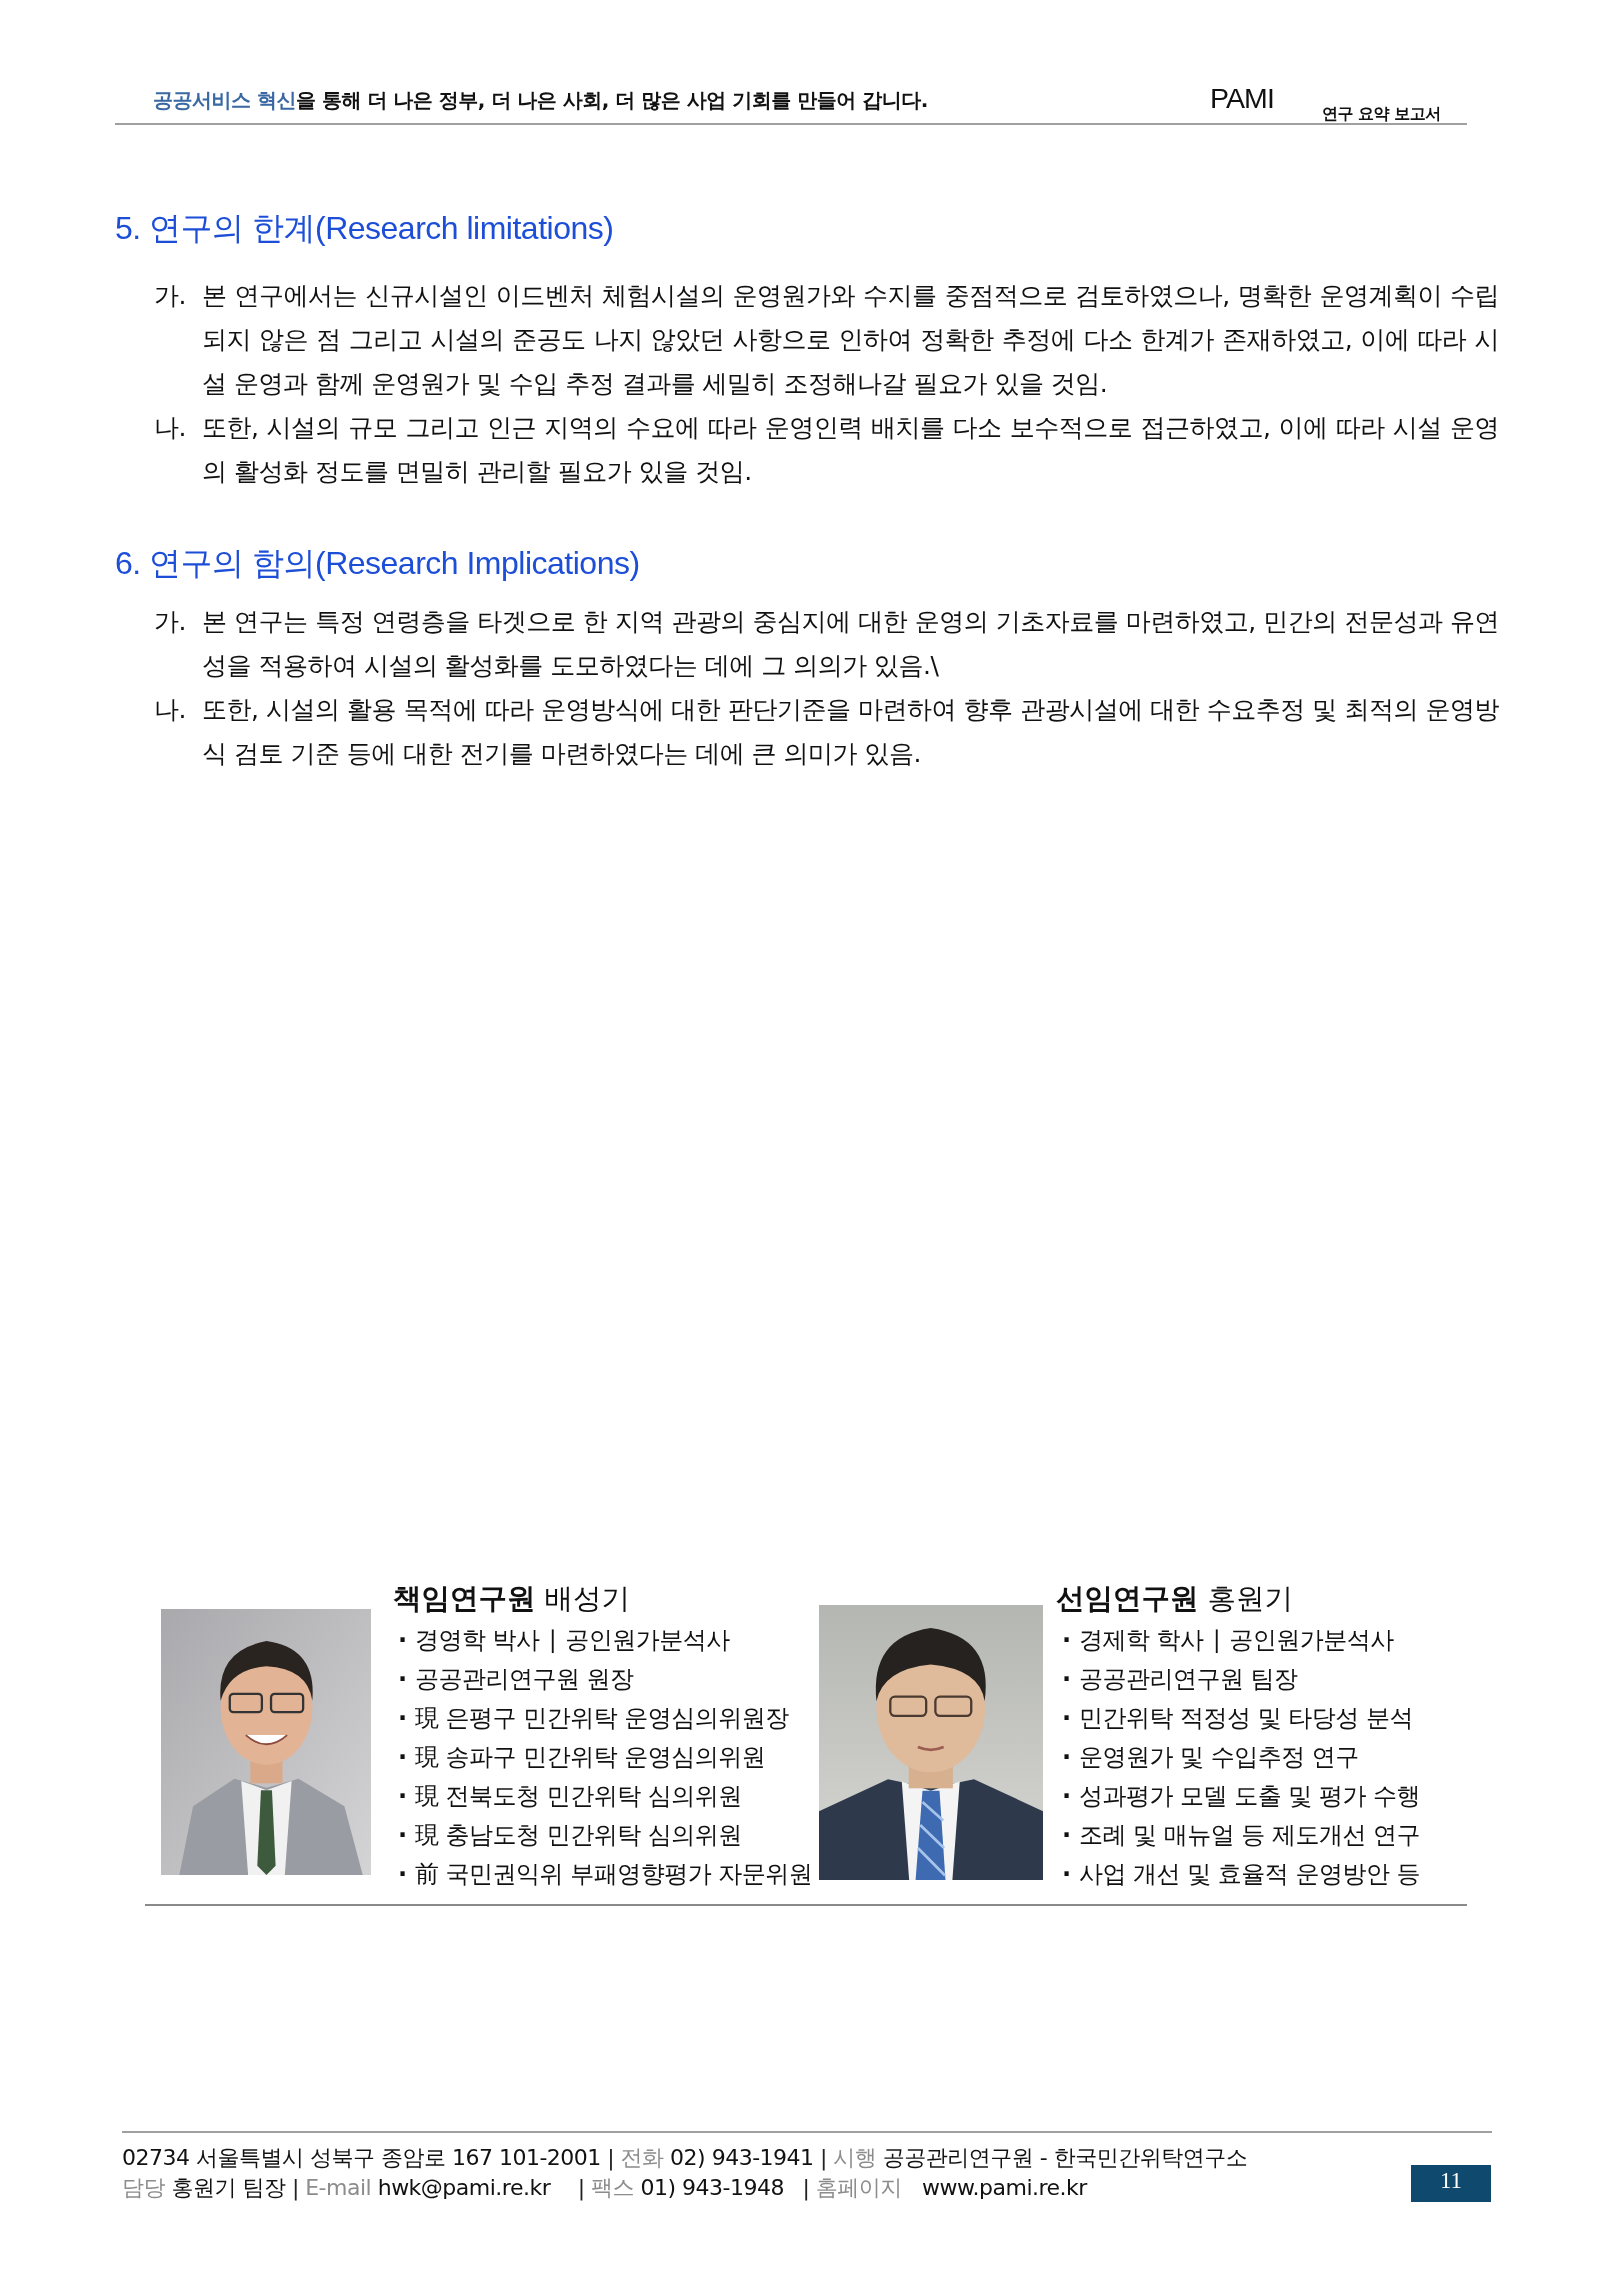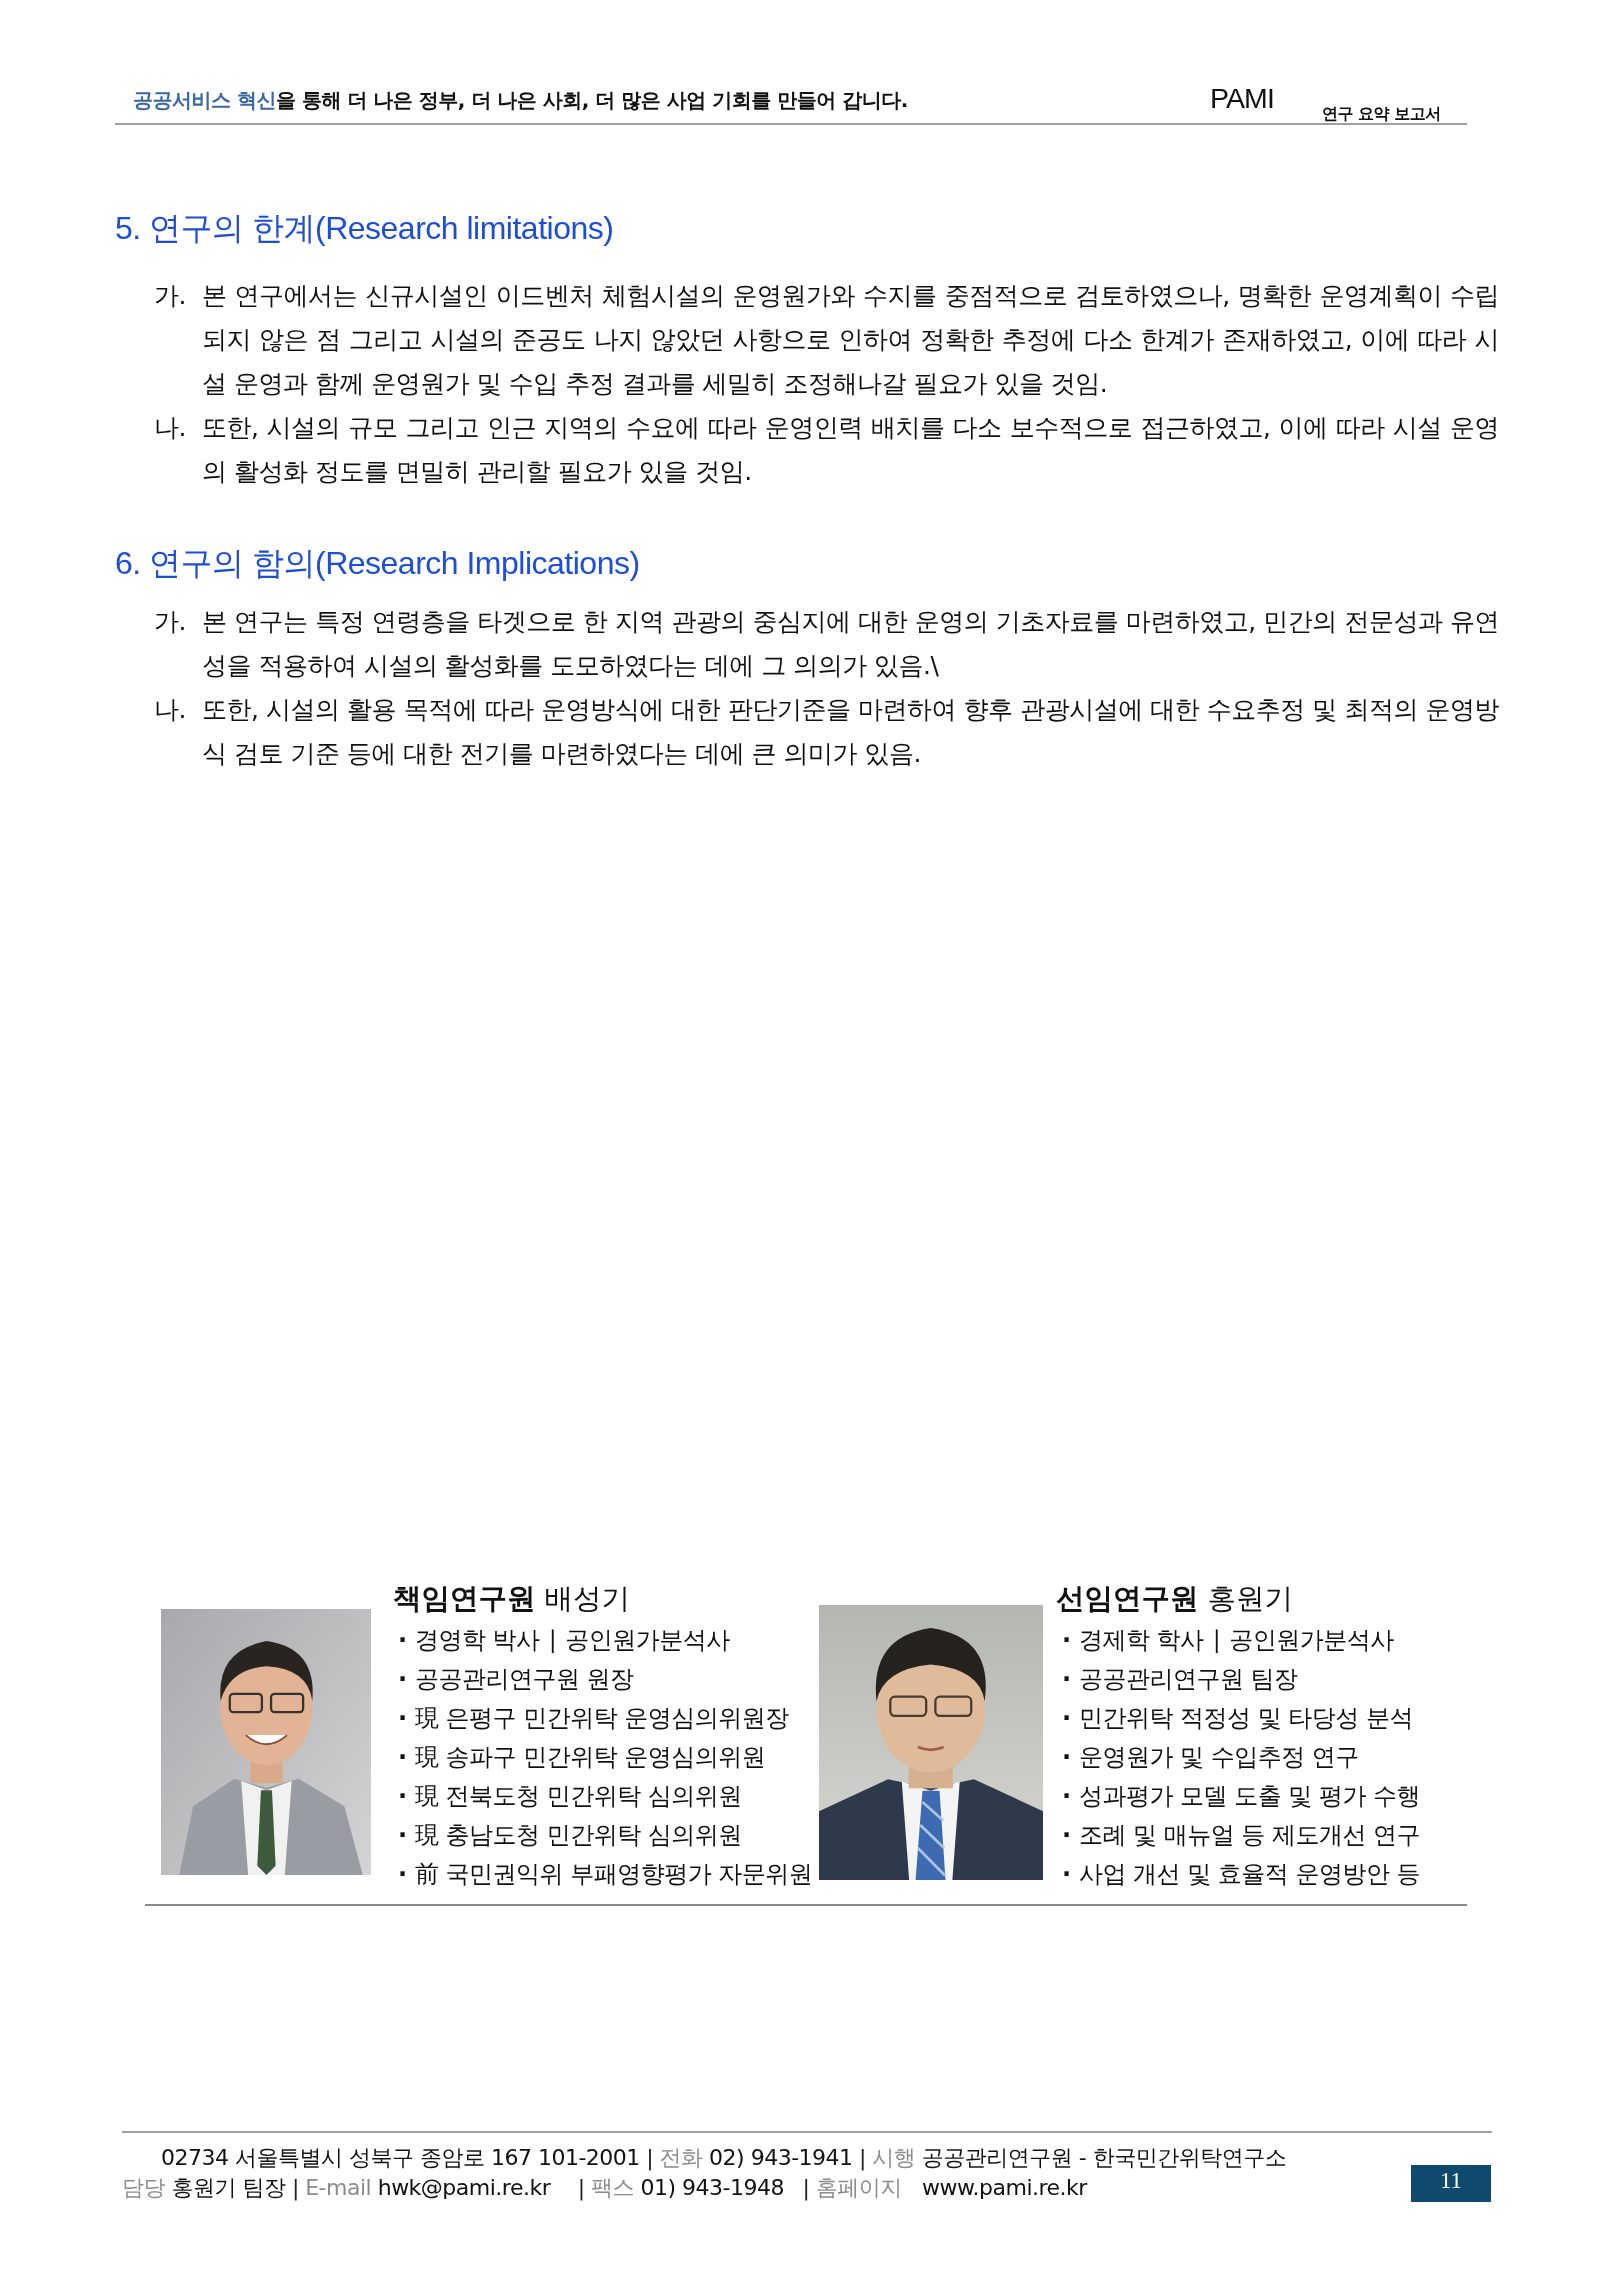--- a/index.html
+++ b/index.html
@@ -3,21 +3,21 @@
 <meta charset="utf-8">
 <style>
   * { box-sizing: border-box; margin: 0; padding: 0; }
   html, body { width: 1620px; height: 2317px; background: #ffffff; }
   body { position: relative; font-family: "DejaVu Sans", "Liberation Sans", sans-serif; color: #111; overflow: hidden; }
 
   .abs { position: absolute; }
 
   
   .hdr-slogan { left: 133px; top: 87px; font-size: 20px; font-weight: bold; white-space: nowrap; letter-spacing: -0.5px; }
-  .hdr-slogan .accent { color: #3a68a3; }
+  .hdr-slogan .accent { color: #3a68a3; margin-left: 20px; }
   .hdr-brand { left: 1210px; top: 82px; font-size: 28.5px; font-family: "Liberation Sans", sans-serif; letter-spacing: -0.9px; }
   .hdr-sub { left: 1322px; top: 104px; font-size: 16px; font-weight: bold; letter-spacing: -0.5px; }
   .hdr-line { left: 115px; top: 123px; width: 1352px; height: 1.8px; background: #a0a0a0; }
 
   
   .sec-h { left: 115px; font-size: 32px; color: #1d4ed8; font-family: "Liberation Sans", "DejaVu Sans", sans-serif; letter-spacing: -0.5px; white-space: nowrap; }
 
   
   .item { left: 154px; width: 1345px; font-size: 25px; line-height: 44px; text-align: justify; letter-spacing: -0.5px; }
   .item .marker { position: absolute; left: 0; top: 0; }
@@ -132,21 +132,21 @@
   <li>민간위탁 적정성 및 타당성 분석</li>
   <li>운영원가 및 수입추정 연구</li>
   <li>성과평가 모델 도출 및 평가 수행</li>
   <li>조례 및 매뉴얼 등 제도개선 연구</li>
   <li>사업 개선 및 효율적 운영방안 등</li>
 </ul>
 
 <div class="abs div-line"></div>
 
 <div class="abs ftr-line"></div>
-<div class="abs ftr-row" style="top:2143px;margin-left:39px;">
+<div class="abs ftr-row" style="top:2143px;">
   <span>02734 서울특별시 성북구 종암로 167 101-2001</span><span class="sep">|</span><span class="lbl">전화</span>
   <span>02) 943-1941</span><span class="sep">|</span><span class="lbl">시행</span>
   <span>공공관리연구원 - 한국민간위탁연구소</span>
 </div>
 <div class="abs ftr-row" style="top:2173px;">
   <span class="lbl">담당</span>
   <span>홍원기 팀장</span><span class="sep">|</span><span class="lbl">E-mail</span>
   <span>hwk@pami.re.kr</span><span class="sep" style="margin-left:27.5px;">|</span><span class="lbl">팩스</span>
   <span>01) 943-1948</span><span class="sep" style="margin-left:18.4px;">|</span><span class="lbl">홈페이지</span>
   <span style="margin-left:13.8px;">www.pami.re.kr</span>

